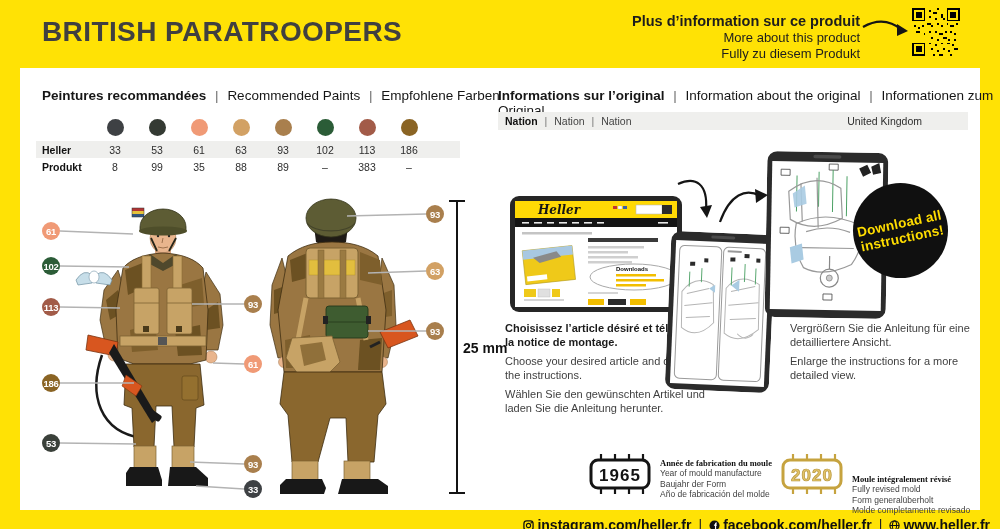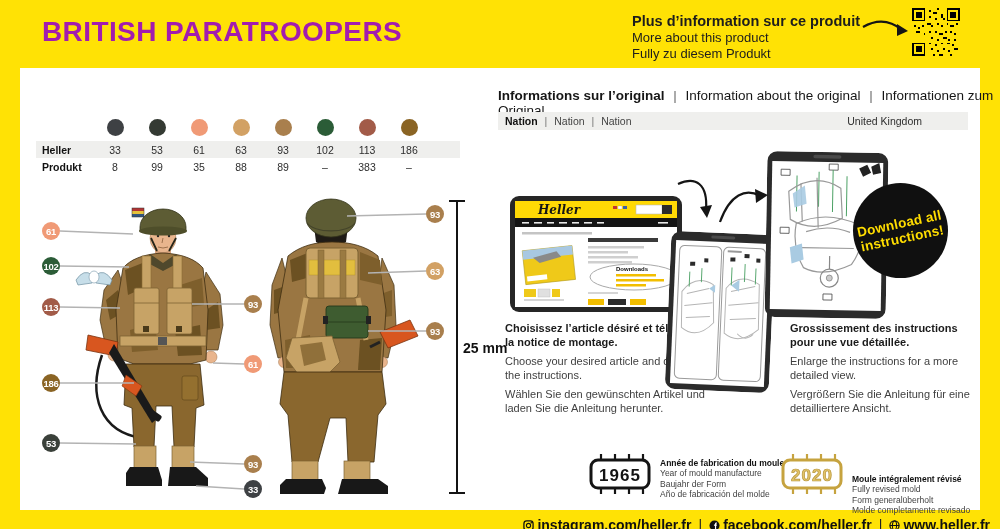--- a/index.html
+++ b/index.html
@@ -1,21 +1,21 @@
 <!DOCTYPE html>
 <html><head>
 <meta charset="utf-8">
 <style>
   html,body{margin:0;padding:0;}
   .page{position:relative;width:1000px;height:529px;background:#FFE205;overflow:hidden;
         font-family:"Liberation Sans",sans-serif;color:#1a1a1a;}
   .abs{position:absolute;}
   
-  .title{left:42px;top:16px;font-size:28px;font-weight:800;letter-spacing:.4px;color:#a21caf;}
-  .moreinfo{right:140px;top:13px;line-height:16.5px;font-size:13px;color:#1d1d1d;}
+  .title{left:42px;top:16px;font-size:28px;font-weight:800;letter-spacing:.4px;color:#404040;}
+  .moreinfo{right:140px;top:13px;text-align:right;line-height:16.5px;font-size:13px;color:#1d1d1d;}
   .moreinfo .fr{font-weight:800;font-size:14.5px;}
   
   .panel{left:20px;top:68px;width:960px;height:442px;background:#ffffff;}
   
   .sechead{font-size:13.5px;color:#161616;}
   .sechead .b{font-weight:800;}
   .sechead .sep{color:#6b6b6b;margin:0 5px;font-weight:400;}
   
   .ptable{left:36px;top:114px;width:424px;}
   .prow{display:grid;grid-template-columns:58px repeat(8,42px);align-items:center;}
@@ -45,21 +45,21 @@
   .t2{left:668px;top:233px;transform:rotate(2.5deg);z-index:2;}
   .t3{left:766px;top:152px;transform:rotate(1deg);z-index:3;}
   
   .step{font-size:11px;line-height:13.5px;color:#3f3f3f;}
   .step p{margin:0 0 6px 0;}
   .step .fr{font-weight:800;color:#1b1b1b;}
   .step1{left:505px;top:322px;width:213px;}
   .step2{left:790px;top:322px;width:192px;}
   
   .stamptext{font-size:8.5px;line-height:10.4px;color:#3f3f3f;}
-  .stamptext .b{font-weight:800;color:#111;}
+  .stamptext .b{font-weight:800;color:#111;font-family:Liberation Serif, serif;}
   
   .footer{left:0;top:510px;width:1000px;height:30px;display:flex;align-items:center;
           justify-content:flex-end;padding-right:10px;box-sizing:border-box;gap:5px;
           font-size:14px;font-weight:700;color:#111;}
   .footer .sep{font-weight:400;color:#222;margin:0 2px;}
   .flink{display:flex;align-items:center;gap:3px;text-decoration:none;color:#111;}
 </style>
 </head>
 <body>
 
@@ -135,20 +135,27 @@
       <rect x="19" y="22" width="1" height="1"></rect>
         <rect x="22" y="21" width="2" height="1"></rect>
       <rect x="11" y="24" width="1" height="1"></rect>
         <rect x="14" y="24" width="2" height="1"></rect>
         <rect x="20" y="24" width="1" height="1"></rect>
     </g>
   </svg>
 
   <div class="abs panel"></div>
 
+  <div class="abs sechead" style="left:42px;top:88px;">
+    <span class="b">Peintures recommandées</span>
+    <span class="sep">|</span>
+    <span>Recommended Paints</span>
+    <span class="sep">|</span>
+    <span>Empfohlene Farben</span>
+  </div>
 
   <div class="abs ptable">
     <div class="prow swatchrow">
       <div></div>
       <div>
           <div class="swatch" style="background-color: rgb(62, 65, 68);"></div>
         </div>
       <div>
           <div class="swatch" style="background-color: rgb(52, 58, 51);"></div>
         </div>
@@ -497,23 +504,22 @@
     <polygon points="48,31 60,29 55,42" fill="#151515"></polygon>
     <polygon points="103,13 116,19 104,27" fill="#151515"></polygon>
   </svg>
 
   <div class="abs step step1">
     <p class="fr">Choisissez l’article désiré et téléchargez la notice de montage.</p>
     <p>Choose your desired article and download the instructions.</p>
     <p>Wählen Sie den gewünschten Artikel und laden Sie die Anleitung herunter.</p>
   </div>
   <div class="abs step step2">
-    <p class="fr">Grossissement des instructions pour une vue détaillée.</p>
+    <p>Vergrößern Sie die Anleitung für eine detailliertere Ansicht.</p>
     <p>Enlarge the instructions for a more detailed view.</p>
-    <p>Vergrößern Sie die Anleitung für eine detailliertere Ansicht.</p>
   </div>
 
   <svg class="abs" style="left:588px;top:454px;" width="64" height="40" viewBox="0 0 64 40">
     <g stroke="#141414" stroke-width="2.2">
       <line x1="13" y1="0" x2="13" y2="8"></line>
         <line x1="27" y1="0" x2="27" y2="8"></line>
         <line x1="41" y1="0" x2="41" y2="8"></line>
         <line x1="55" y1="0" x2="55" y2="8"></line>
       <line x1="13" y1="32" x2="13" y2="40"></line>
         <line x1="27" y1="32" x2="27" y2="40"></line>

